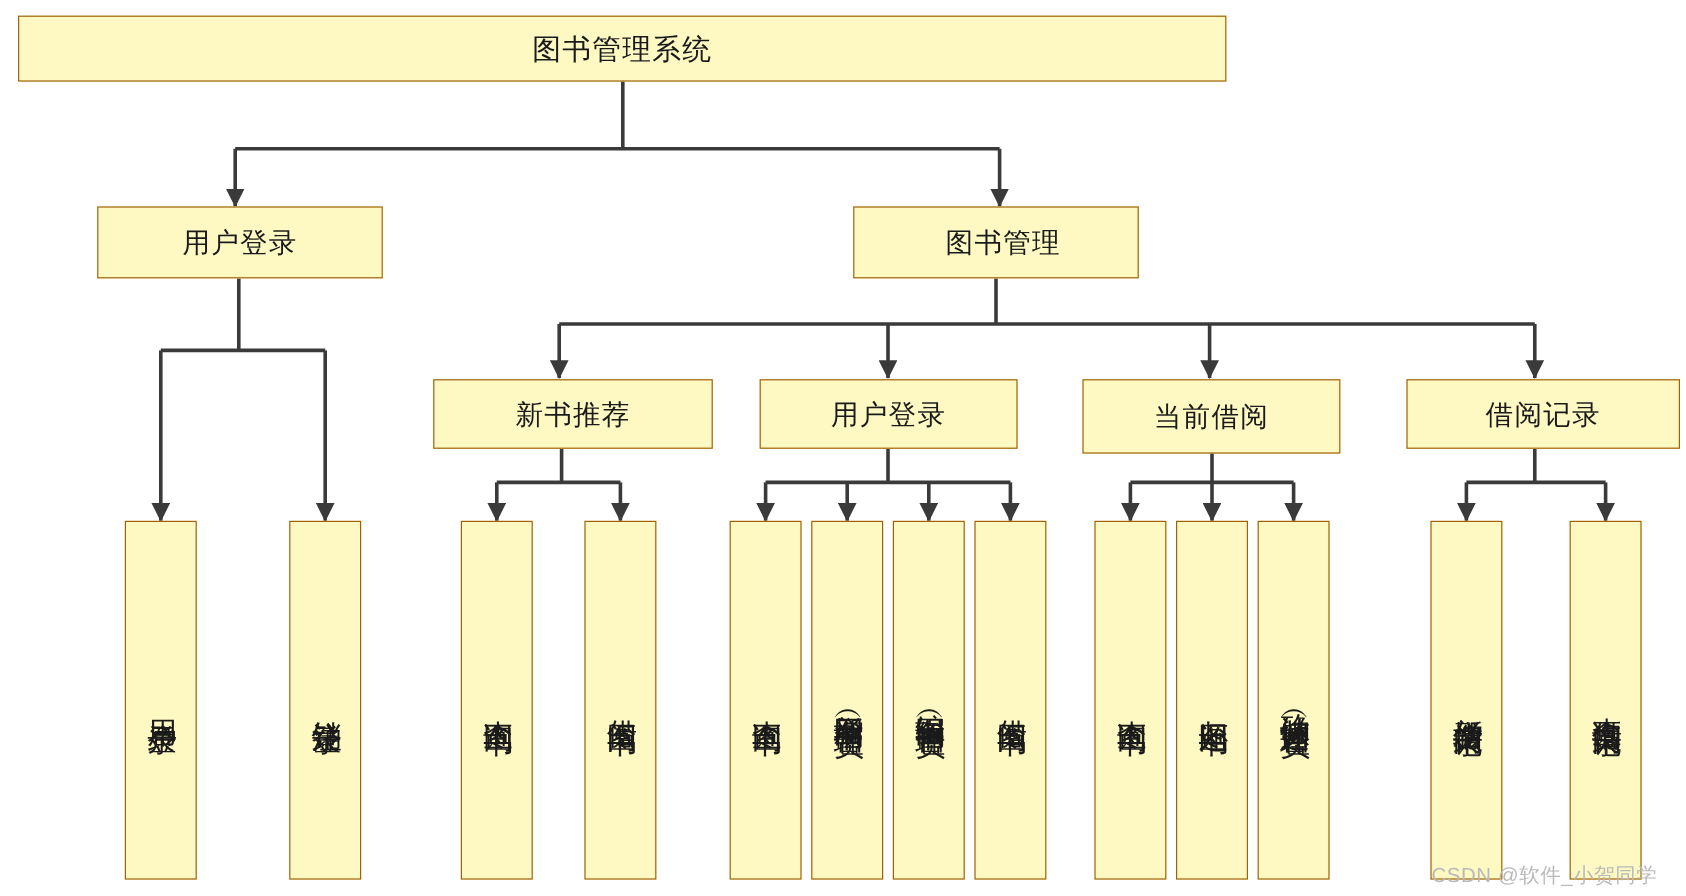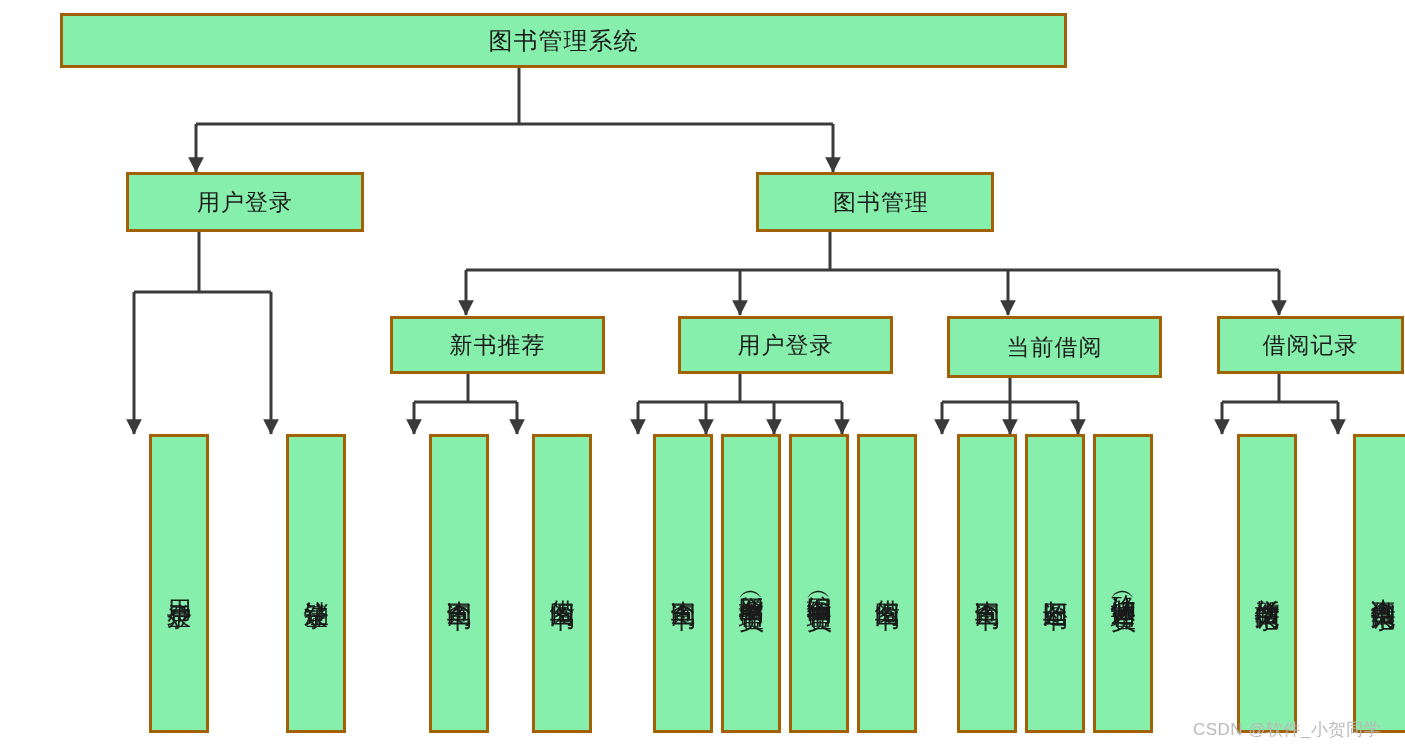--- a/index.html
+++ b/index.html
@@ -21,27 +21,26 @@
     position: absolute;
     left: 0;
     top: 0;
     width: 1405px;
     height: 747px;
     pointer-events: none;
   }
   .node {
     position: absolute;
     box-sizing: border-box;
-    border: 3px solid #a16207;
-    background: #86efac;
+    border: 1px solid #a16207;
+    background: #fef9c3;
     display: flex;
     align-items: center;
     justify-content: center;
     color: #1a1a1a;
-    margin-left: 45px;
   }
   .node-h {
     font-size: 23px;
     letter-spacing: 1px;
     white-space: nowrap;
   }
   .node-root {
     font-size: 24px;
     letter-spacing: 1px;
   }
@@ -119,24 +118,24 @@
       <path d="M 1222 402 L 1222 434" marker-end="url(#arrow)"></path>
       <path d="M 1338 402 L 1338 434" marker-end="url(#arrow)"></path>
     </g>
   </svg>
 
   <div class="node node-root" style="left:15px; top:13px; width:1007px; height:55px;">图书管理系统</div>
 
   <div class="node node-h" style="left:81px; top:172px; width:238px; height:60px;">用户登录</div>
   <div class="node node-h" style="left:711px; top:172px; width:238px; height:60px;padding-left:12px;">图书管理</div>
 
-  <div class="node node-h" style="left:345px; top:316px; width:215px; height:58px;">新书推荐</div>
+  <div class="node node-h" style="left:361px; top:316px; width:233px; height:58px;">新书推荐</div>
   <div class="node node-h" style="left:633px; top:316px; width:215px; height:58px;">用户登录</div>
   <div class="node node-h" style="left:902px; top:316px; width:215px; height:62px;">当前借阅</div>
-  <div class="node node-h" style="left:1172px; top:316px; width:187px; height:58px;">借阅记录</div>
+  <div class="node node-h" style="left:1172px; top:316px; width:228px; height:58px;">借阅记录</div>
 
   <div class="node node-v" style="left:104px; top:434px; width:60px; height:299px;">用户登录</div>
   <div class="node node-v" style="left:241px; top:434px; width:60px; height:299px;">注销登录</div>
 
   <div class="node node-v" style="left:384px; top:434px; width:60px; height:299px;">查询图书</div>
   <div class="node node-v" style="left:487px; top:434px; width:60px; height:299px;">借阅图书</div>
 
   <div class="node node-v" style="left:608px; top:434px; width:60px; height:299px;">查询图书</div>
   <div class="node node-v" style="left:676px; top:434px; width:60px; height:299px;">新增图书（管理员）</div>
   <div class="node node-v" style="left:744px; top:434px; width:60px; height:299px;">编辑图书（管理员）</div>

